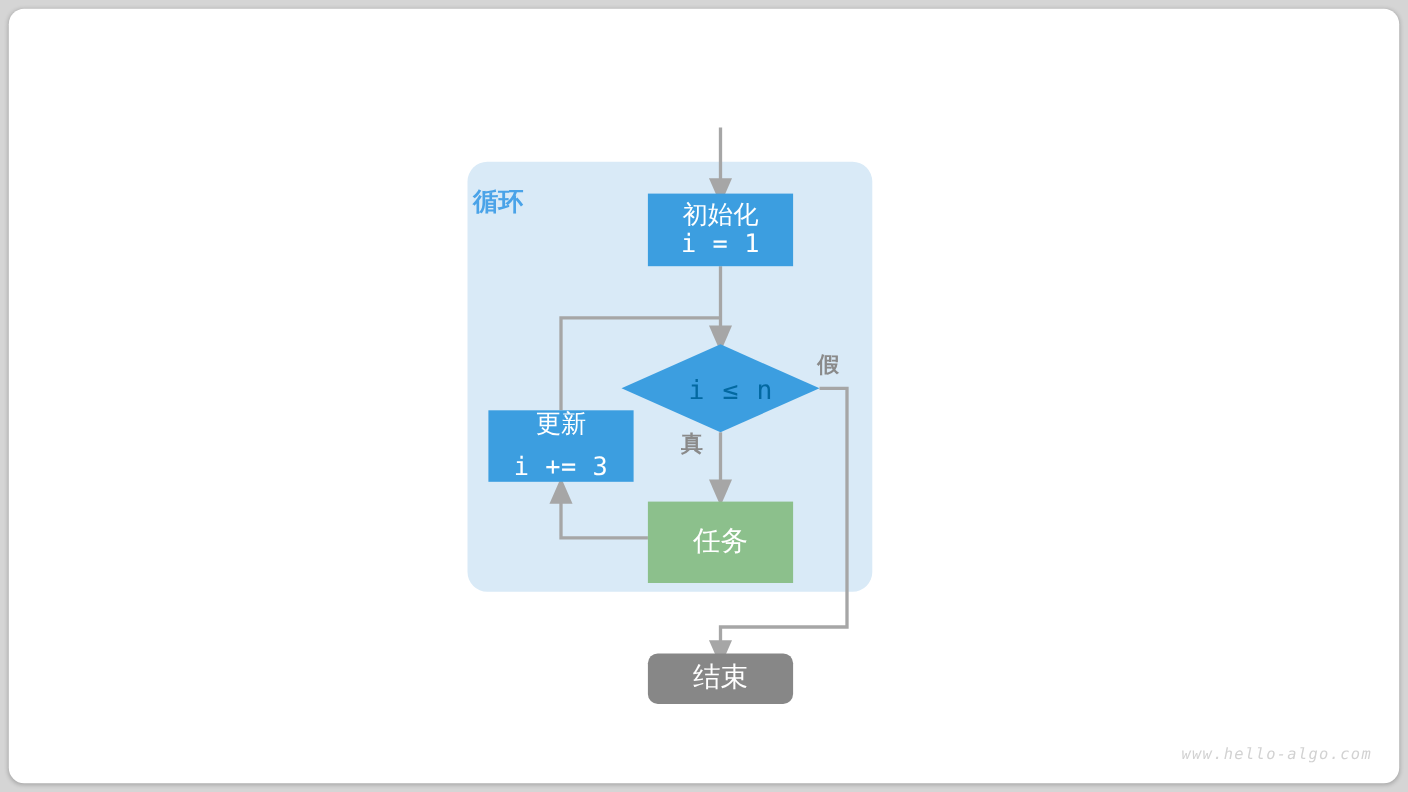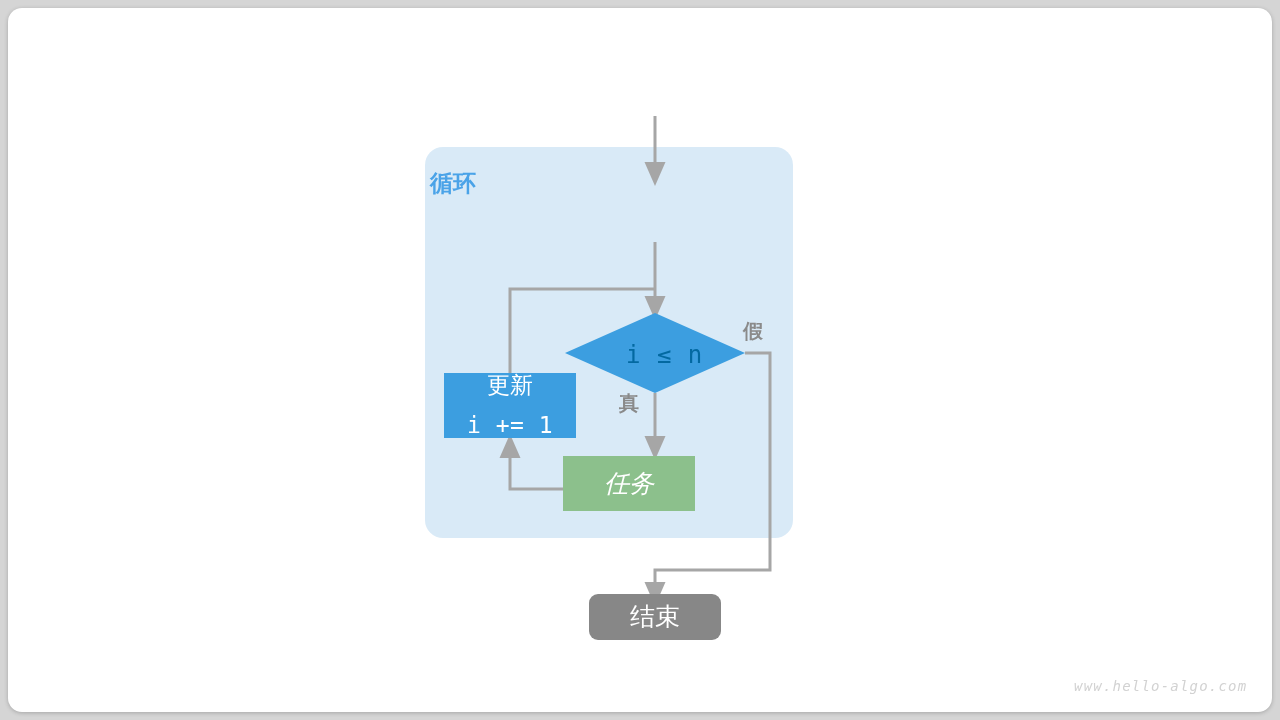--- a/index.html
+++ b/index.html
@@ -106,29 +106,33 @@
 
       <path d="M581,481 L502,481 L502,438" marker-end="url(#arrow)"></path>
 
       <path d="M737,345 L762,345 L762,562 L647,562 L647,586" marker-end="url(#arrow)"></path>
     </g>
 
     <polygon points="647,305 737,345 647,385 557,345" fill="#3c9ee0"></polygon>
   </svg>
 
 
+  <div class="node node-process" style="left:581px; top:168px; width:132px; height:66px;">
+    <span>初始化</span>
+    <span class="mono">i = 1</span>
+  </div>
 
   <div class="diamond-label" style="left:618px; top:333px; width:60px; text-align:center;">i ≤ n</div>
 
   <div class="node node-process" style="left:436px; top:365px; width:132px; height:65px;gap:12px;">
     <span>更新</span>
-    <span class="mono">i += 1</span>
+    <span class="mono">i += 3</span>
   </div>
 
-  <div class="node node-task" style="left:555px; top:448px; width:132px; height:55px;font-style:italic;">
+  <div class="node node-task" style="left:581px; top:448px; width:132px; height:74px;">
     <span>任务</span>
   </div>
 
   <div class="node node-terminal" style="left:581px; top:586px; width:132px; height:46px;">
     <span>结束</span>
   </div>
 
   <div class="edge-label" style="left:611px; top:382px;">真</div>
   <div class="edge-label" style="left:735px; top:310px;">假</div>
 

